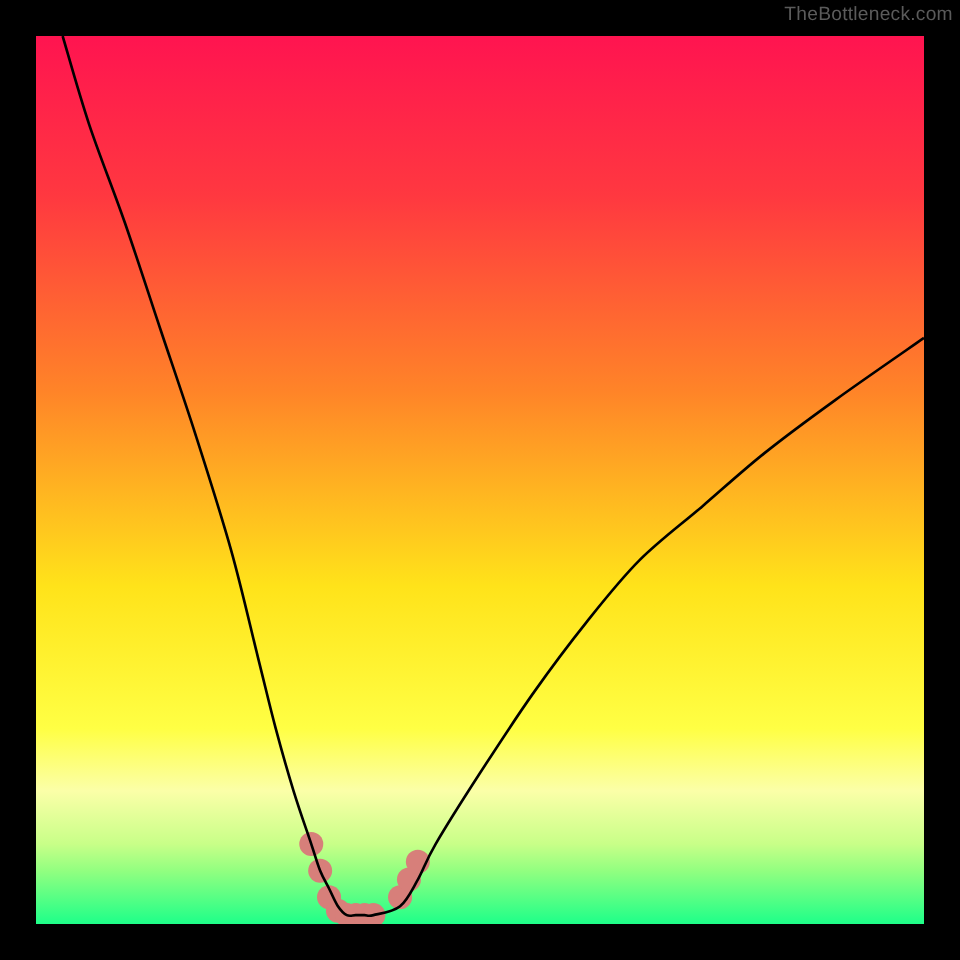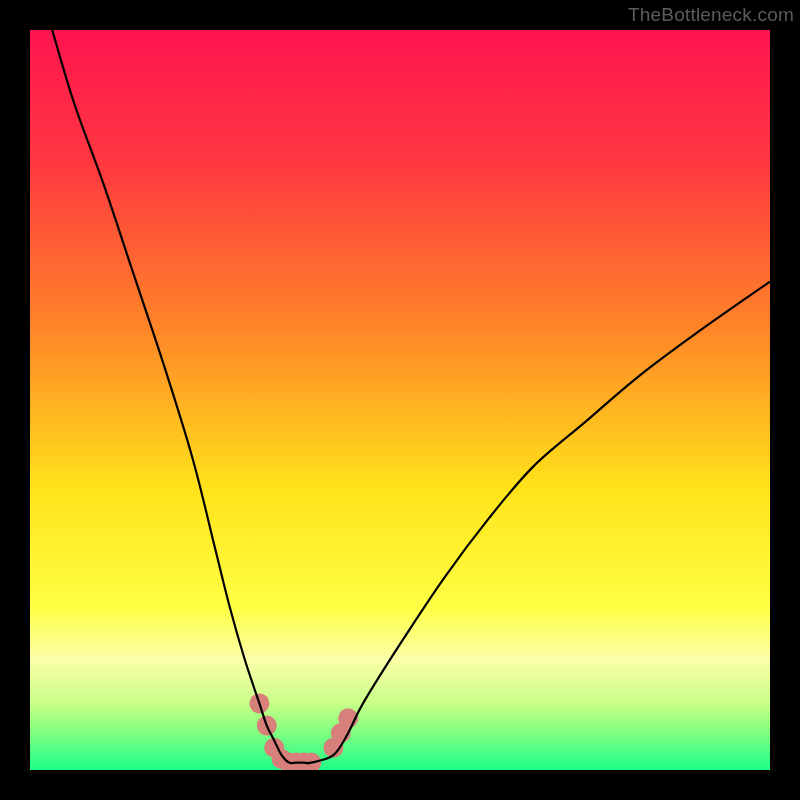--- a/index.html
+++ b/index.html
@@ -36,21 +36,21 @@
     left: 0;
     top: 0;
     width: 740px;
     height: 740px;
   }
   .attribution {
     position: absolute;
     right: 6px;
     top: 4px;
     color: #5b5b5b;
-    font-size: 19px;
+    font-size: 16px;
     font-weight: 500;
     font-family: Arial, Helvetica, sans-serif;
     letter-spacing: 0.2px;
   }
 </style>
 </head>
 <body>
 
 <div class="frame">
 

